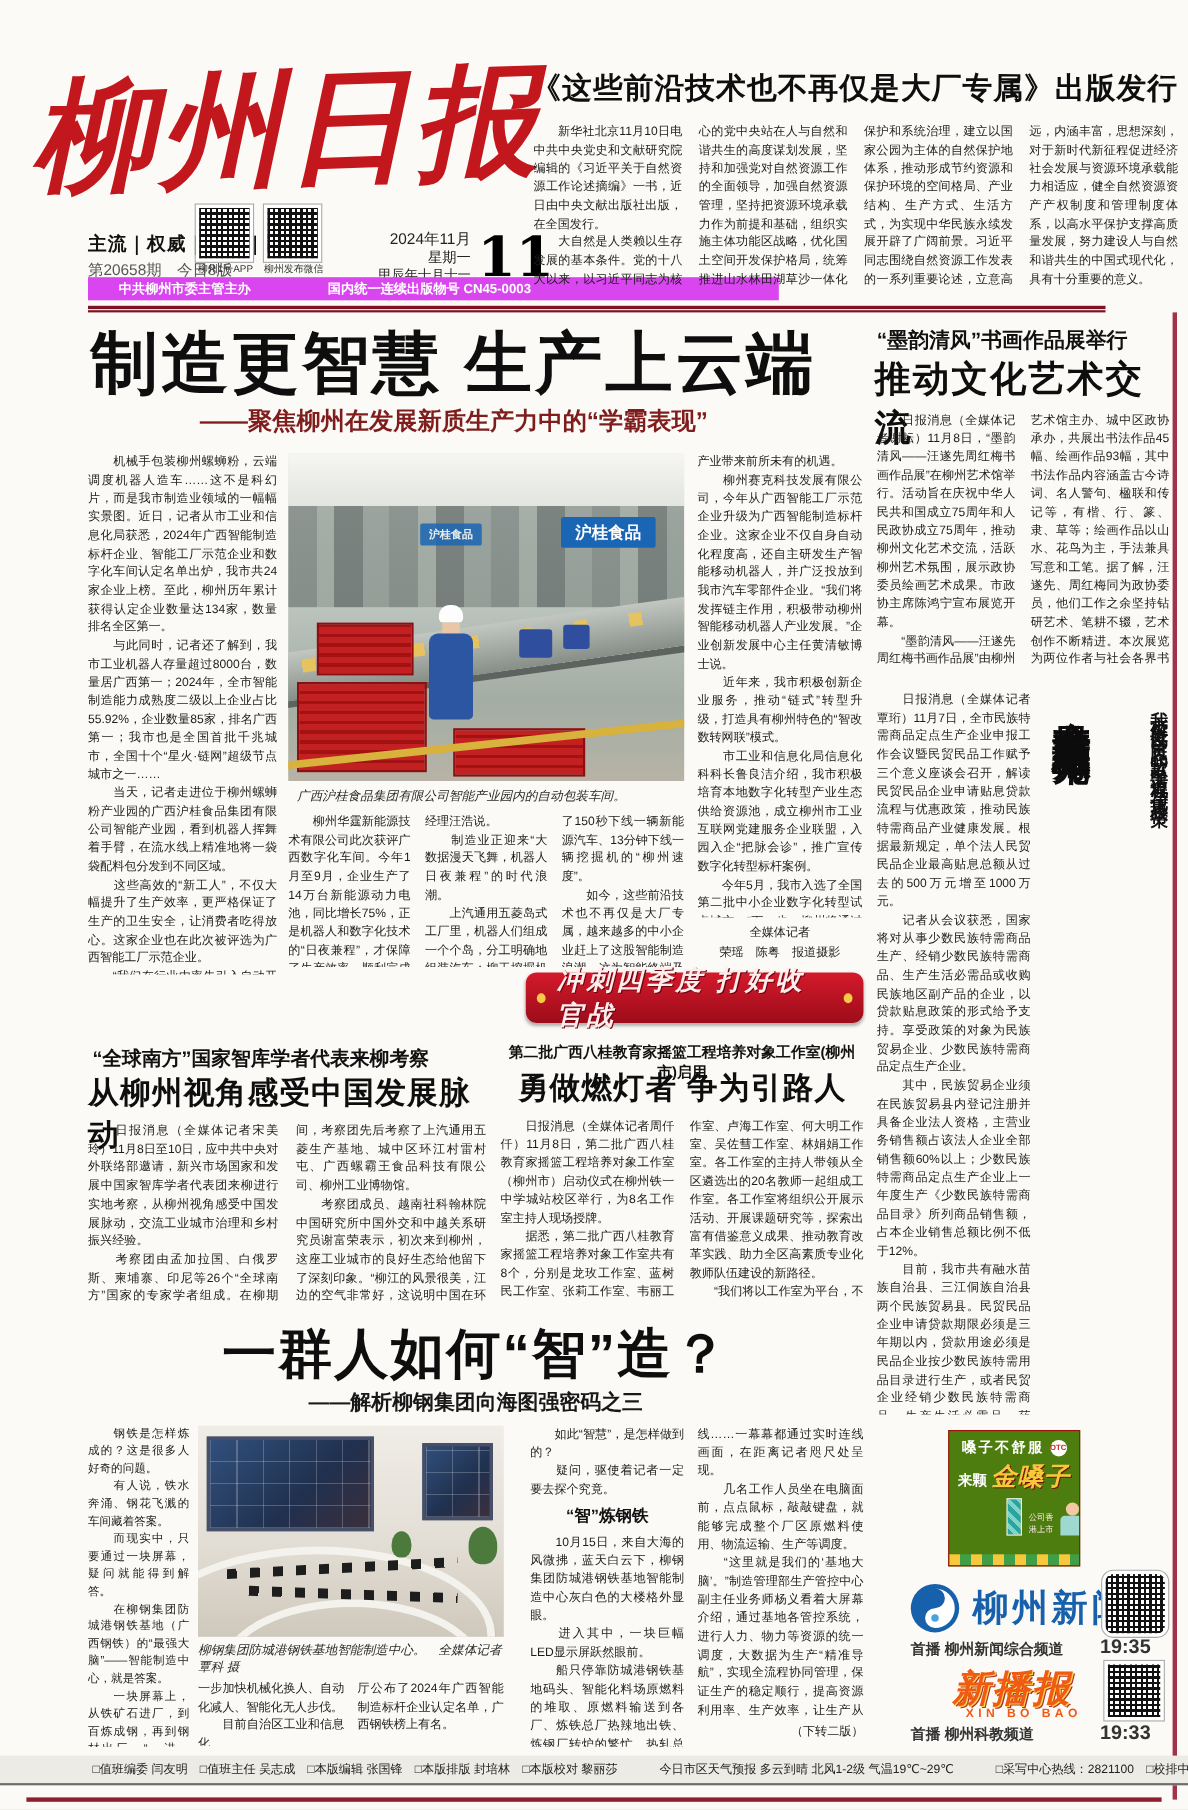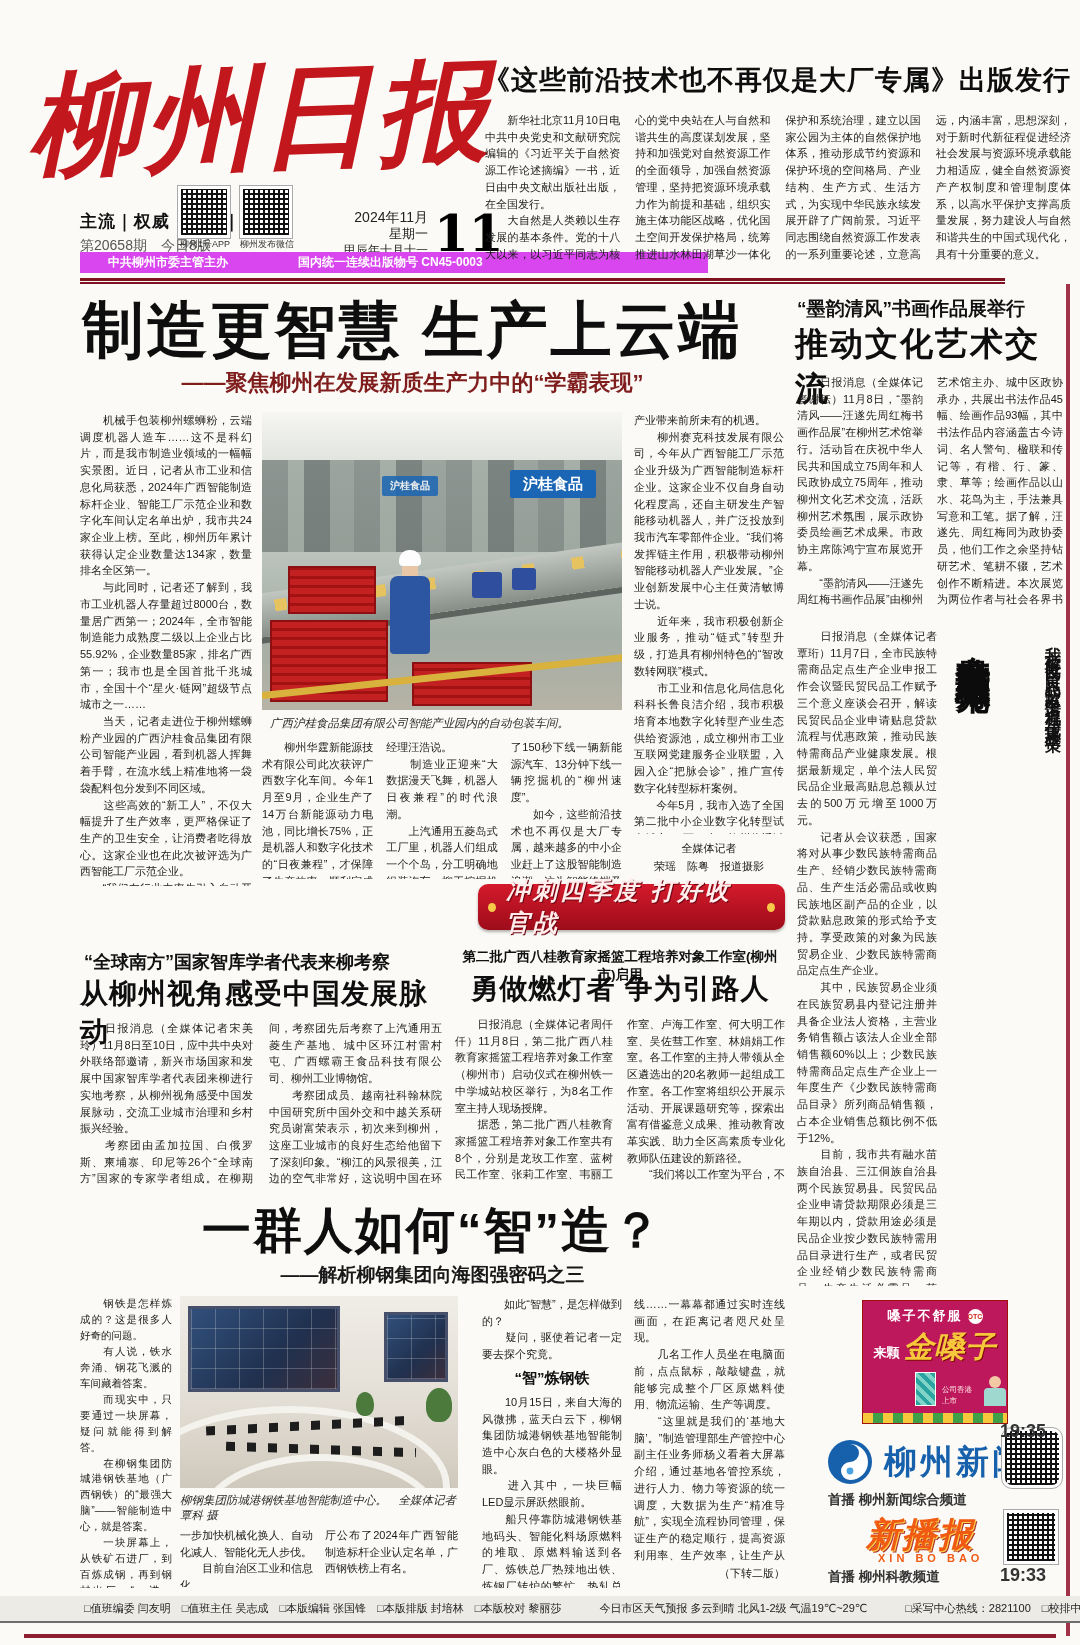--- a/index.html
+++ b/index.html
@@ -107,43 +107,43 @@
   .p2-screen { position:absolute; background:#233049; border:3px solid #46506a;
     background-image:repeating-linear-gradient(90deg,rgba(255,255,255,.22) 0 1px,transparent 1px 24px),
       repeating-linear-gradient(0deg,rgba(255,255,255,.22) 0 1px,transparent 1px 20px),
       linear-gradient(135deg,#31507c 0%,#20304e 60%,#3c2f3c 100%); }
   .p2-desk { position:absolute; border:7px solid #f4f2ec; border-radius:50%; box-shadow:0 2px 2px rgba(0,0,0,.15); }
   .p2-monitors { position:absolute; height:9px;
     background:repeating-linear-gradient(90deg,#1d1d1d 0 9px,transparent 9px 21px); }
   .p2-plant { position:absolute; width:26px; height:34px; background:#4c7a3d; border-radius:50% 50% 42% 42%; }
 
   
-  .jsz { left:862px; top:1300px; width:146px; height:124px; background:#be185d; border:1px solid #9d130b;
+  .jsz { left:862px; top:1300px; width:120px; height:124px; background:#4d7c0f; border:1px solid #9d130b;
     padding:6px 6px 0 6px; overflow:hidden; position:absolute; }
   .jsz-row1 { display:flex; align-items:center; justify-content:center; gap:5px; }
   .jsz-l1 { color:#fff; font-size:13px; font-weight:900; letter-spacing:2px; }
   .jsz-otc { width:15px; height:15px; border-radius:50%; background:#fff; color:#cf2117; font-size:7px;
     font-weight:900; display:flex; align-items:center; justify-content:center; }
   .jsz-row2 { display:flex; align-items:baseline; justify-content:center; gap:4px; margin-top:2px; }
   .jsz-l2 { color:#fff; font-size:13px; font-weight:900; }
-  .jsz-brand { color:#f7c83c; font-size:30px; font-weight:900; font-style:italic; letter-spacing:1px;
+  .jsz-brand { color:#f7c83c; font-size:23px; font-weight:900; font-style:italic; letter-spacing:1px;
     text-shadow:1px 1px 0 #7c0b05; }
   .jsz-mid { display:flex; gap:6px; margin-top:4px; align-items:flex-end;margin-left:46px; }
   .jsz-box { width:26px; height:34px; background:repeating-linear-gradient(45deg,#2ba3a0 0 4px,#7fd3c7 4px 8px); border:1px solid #fff; }
   .jsz-note { color:#ffe9e6; font-size:7.5px; line-height:1.5; }
   .jsz-person { width:22px; height:30px; position:relative; }
   .jsz-person:before { content:""; position:absolute; top:0; left:5px; width:12px; height:12px; border-radius:50%; background:#f2c9a4; }
   .jsz-person:after { content:""; position:absolute; top:12px; left:0; width:22px; height:18px; border-radius:4px 4px 0 0; background:#9fd8cf; }
   .jsz-strip { position:absolute; bottom:0; left:0; right:0; height:10px;
     background:repeating-linear-gradient(90deg,#f7c83c 0 10px,#3f9e46 10px 20px); }
 
   .lz-logo { left:826px; top:1438px; width:48px; height:48px; }
   .lz-name { left:884px; top:1440px; font-size:33px; font-weight:900; color:#1761ac; letter-spacing:3px; }
   .lz-sched { left:828px; top:1491px; font-size:13.5px; color:#333; font-weight:700; }
-  .lz-time { left:1000px; top:1421px; font-size:18px; color:#333; font-weight:700; }
+  .lz-time { left:1000px; top:1487px; font-size:18px; color:#333; font-weight:700; }
   .lz-qr { left:1002px; top:1428px; width:60px; height:60px; border-radius:10px; }
   .xb-name { left:866px; top:1512px; font-size:34px; font-weight:900; font-style:italic; color:#f05a12;
     text-shadow:1px 1px 0 #ffd24d, 2px 2px 0 #a33; letter-spacing:2px; }
   .xb-sub { left:878px; top:1552px; font-size:11px; font-weight:900; color:#f05a12; letter-spacing:4px; }
   .xb-sched { left:828px; top:1568px; font-size:13.5px; color:#333; font-weight:700; }
   .xb-time { left:1000px; top:1565px; font-size:18px; color:#333; font-weight:700; }
   .xb-qr { left:1004px; top:1510px; width:54px; height:54px; }
 
   
   .right-border { left:1066px; top:284px; width:4px; height:1352px; background:#a03349; }

